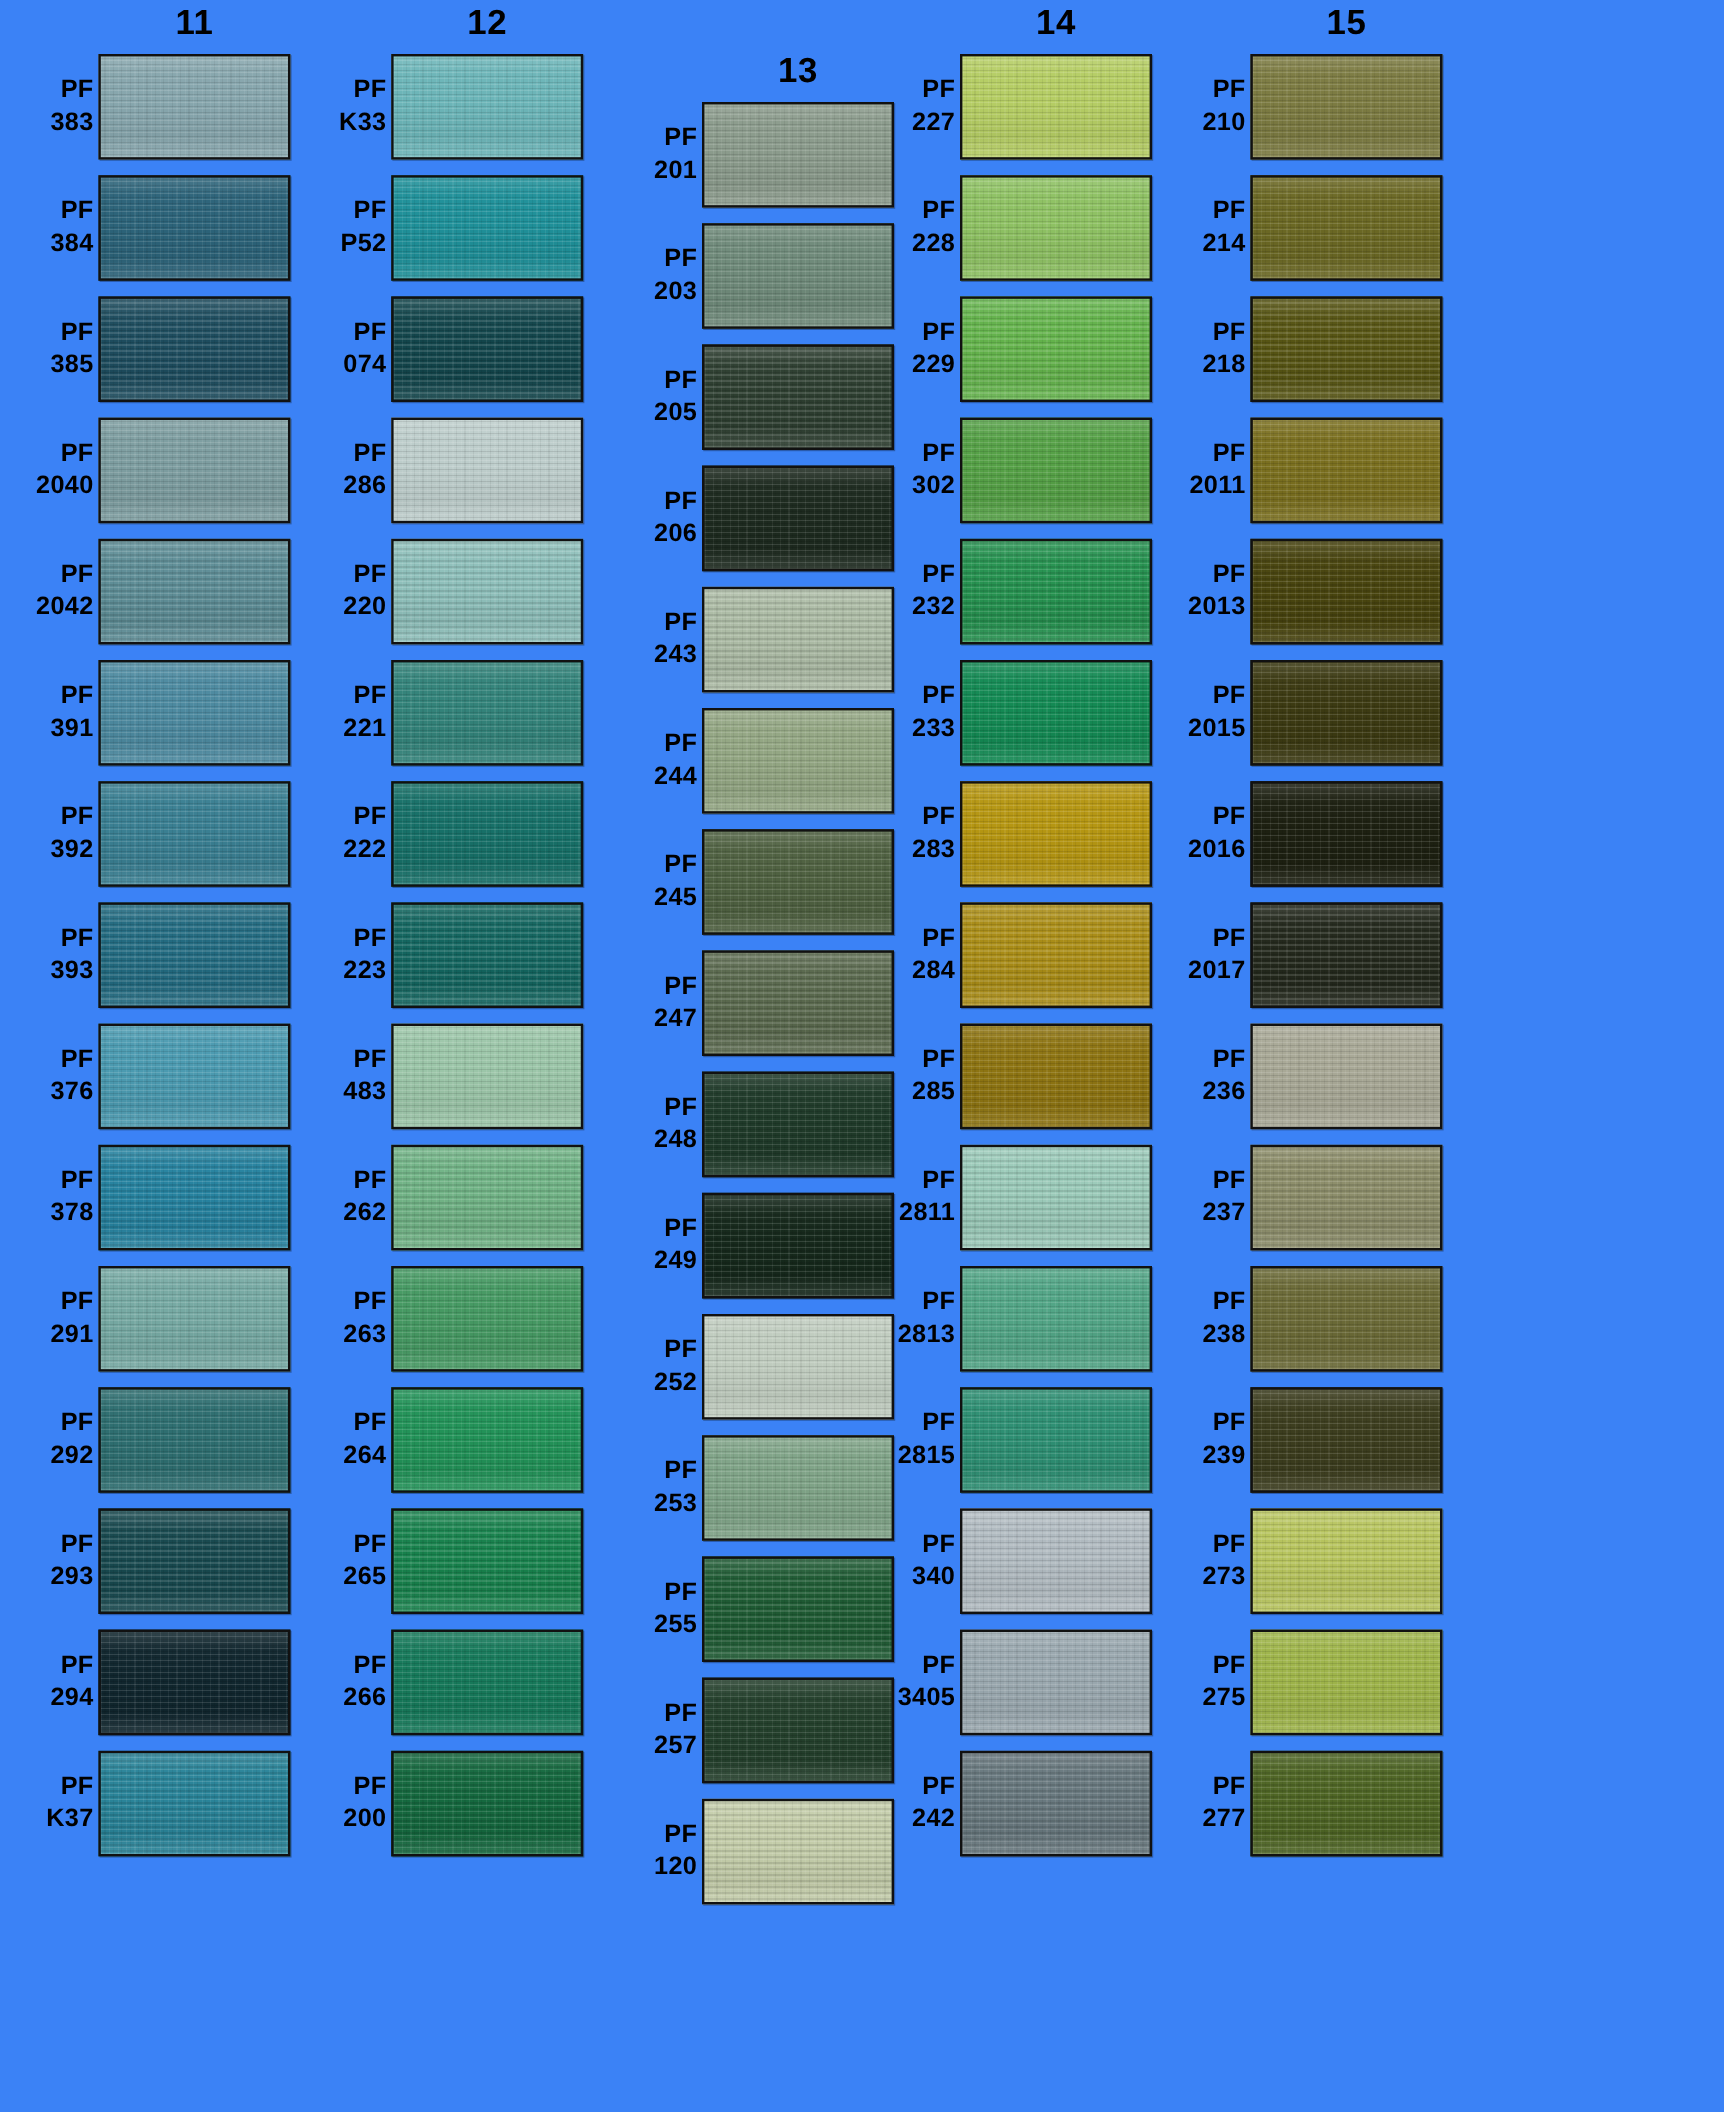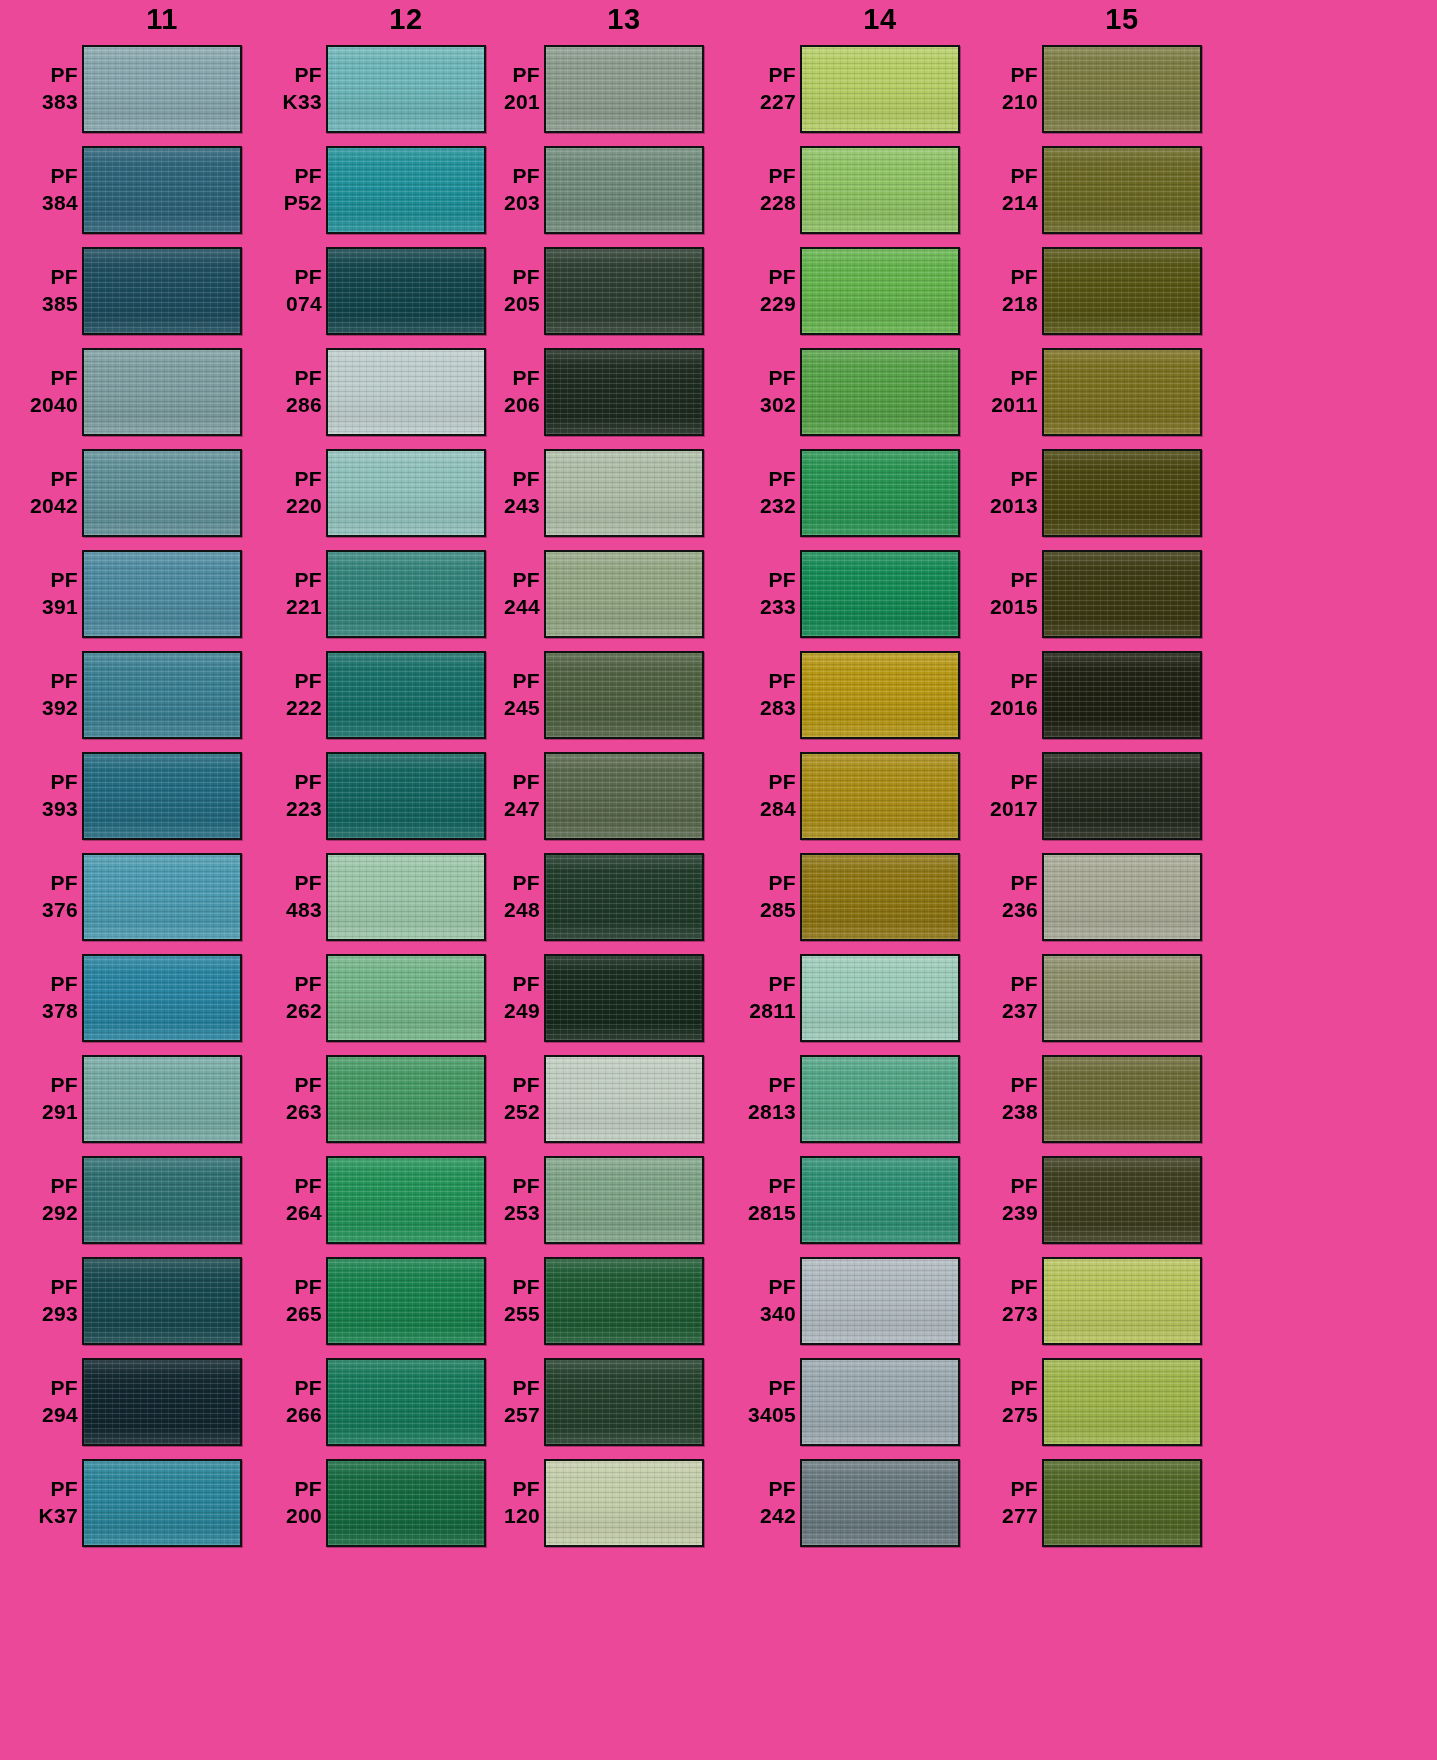--- a/index.html
+++ b/index.html
@@ -10,21 +10,21 @@
   body {
     width: 1437px;
     height: 1760px;
     font-family: "Liberation Sans", sans-serif;
     overflow: hidden;
   }
   #chart {
     position: relative;
     width: 1437px;
     height: 1760px;
-    background: #ec4899;
+    background: #3b82f6;
   }
   .column {
     position: absolute;
     top: 0;
     width: 242px;
   }
   .col-header {
     height: 38px;
     line-height: 38px;
     text-align: center;
@@ -407,21 +407,21 @@
         <div class="swatch-label">
           <span class="pf">PF</span>
           <span class="code">200</span>
         </div>
         <div class="swatch" style="background-color: rgb(21, 105, 63);">
           <div class="tex"></div>
           <div class="shade"></div>
         </div>
       </div>
     </div>
-    <div class="column" style="left: 462px;">
+    <div class="column" style="left: 503px; margin-top: 40px;">
       <div class="col-header">13</div>
       <div class="swatch-row">
         <div class="swatch-label">
           <span class="pf">PF</span>
           <span class="code">201</span>
         </div>
         <div class="swatch" style="background-color: rgb(139, 155, 140);">
           <div class="tex"></div>
           <div class="shade"></div>
         </div>

